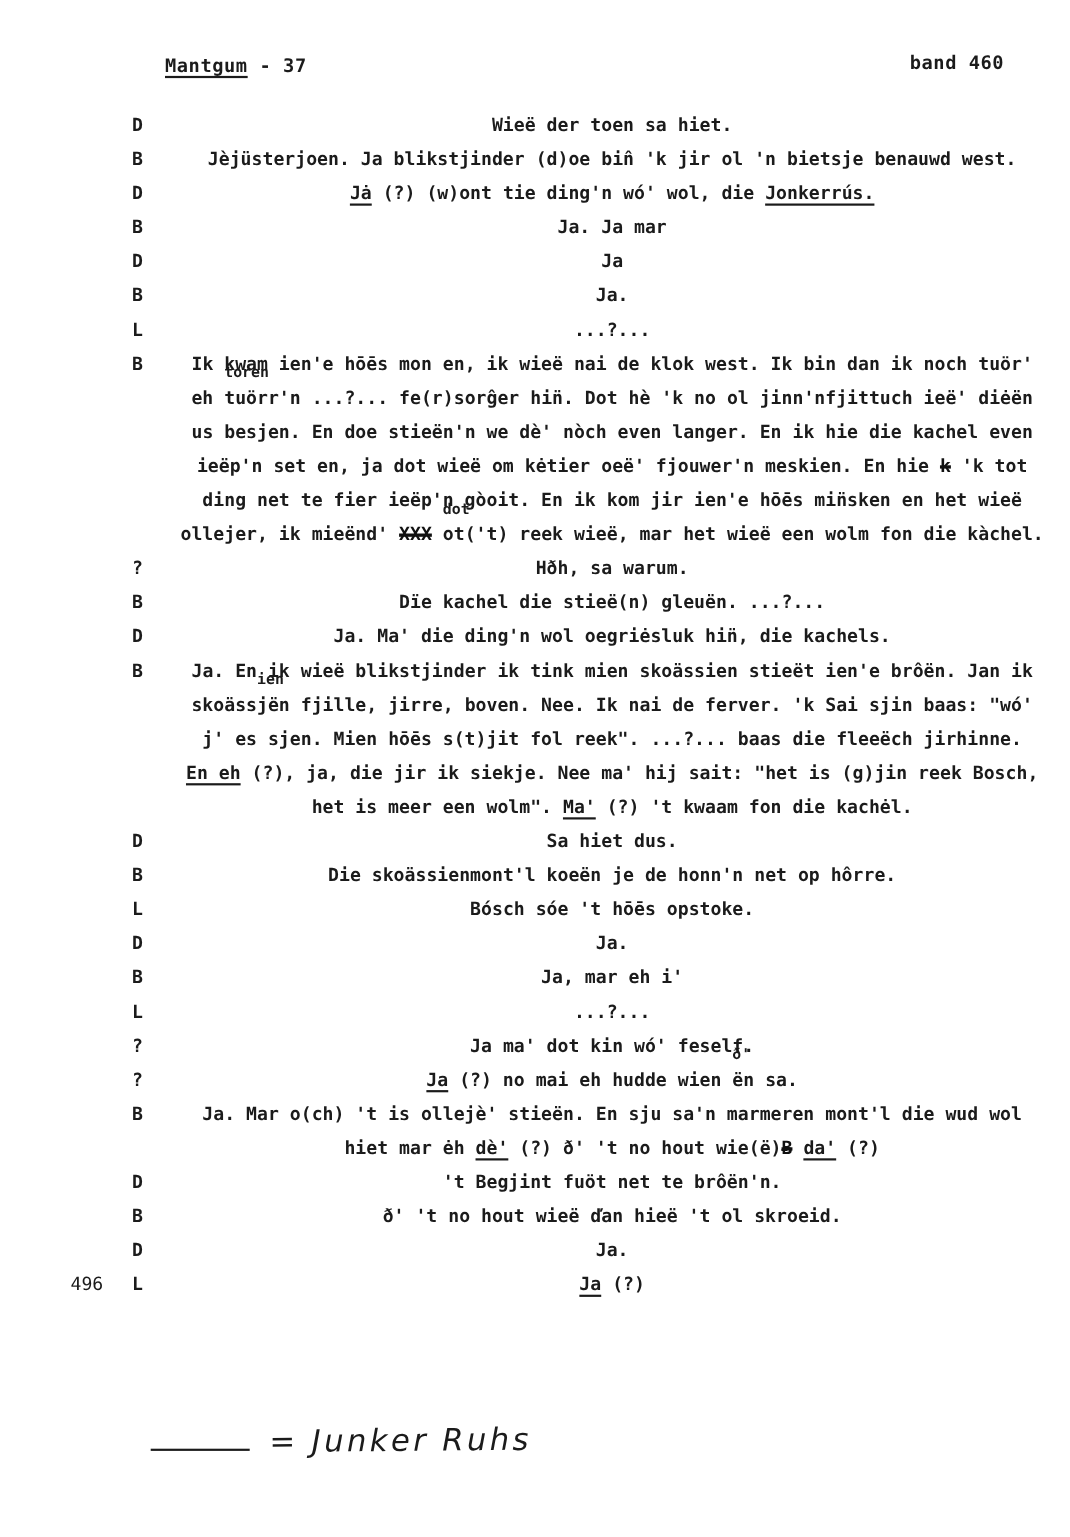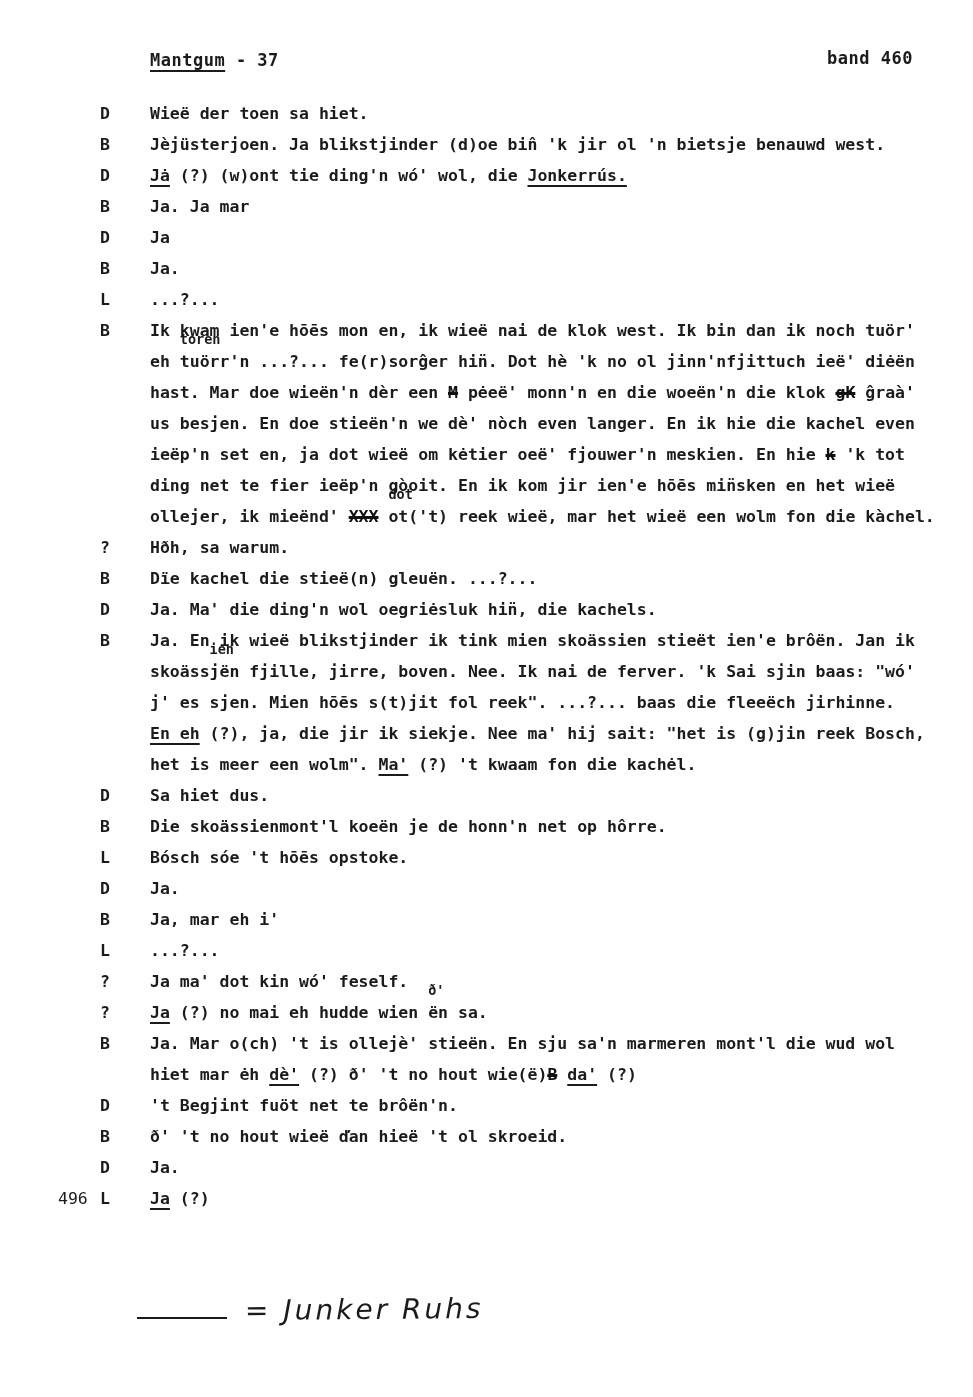--- a/index.html
+++ b/index.html
@@ -3,20 +3,21 @@
 <meta charset="utf-8">
 <style>
   html,body{margin:0;padding:0;background:#ffffff;}
   .page{
     position:relative;
     width:973px;height:1397px;
     background:#ffffff;
     color:#1b1b1b;
     font-family:"DejaVu Sans Mono", monospace;
     overflow:hidden;
+    text-align:center;
   }
   
   .hdr-title{
     position:absolute;left:150px;top:50px;
     font-size:17px;font-weight:bold;letter-spacing:.5px;
   }
   .hdr-title .tname{
     text-decoration:underline;
     text-underline-offset:4px;
     text-decoration-thickness:1.5px;
@@ -141,21 +142,20 @@
         <div class="text">
           <div class="line">...?...</div>
         </div>
       </div>
       <div class="turn">
         <span class="num"></span>
         <span class="speaker">B</span>
         <div class="text">
           <div class="line">Ik kwam ien'e hōēs mon en, ik wieë nai de klok west. Ik bin dan ik noch tuör'</div>
           <div class="line">eh <span class="hasab">tuörr'n<span class="ab">toren</span></span> ...?... fe(r)sorĝer hin̈. Dot hè 'k no ol jinn'nfjittuch ieë' diėën</div>
-          <div class="line">hast. Mar doe wieën'n dèr een <span class="x">M</span> pėeë' monn'n en die woeën'n die klok <span class="x">gK</span> ĝraà'</div>
           <div class="line">us besjen. En doe stieën'n we dè' nòch even langer. En ik hie die kachel even</div>
           <div class="line">ieëp'n set en, ja dot wieë om kėtier oeë' fjouwer'n meskien. En hie <span class="x">k</span> 'k tot</div>
           <div class="line">ding net te fier ieëp'n gòoit. En ik kom jir ien'e hōēs min̈sken en het wieë</div>
           <div class="line">ollejer, ik mieënd' <span class="x">XXX</span> <span class="hasab">ot<span class="ab">dot</span></span>('t) reek wieë, mar het wieë een wolm fon die kàchel.</div>
         </div>
       </div>
       <div class="turn">
         <span class="num"></span>
         <span class="speaker">?</span>
         <div class="text">

